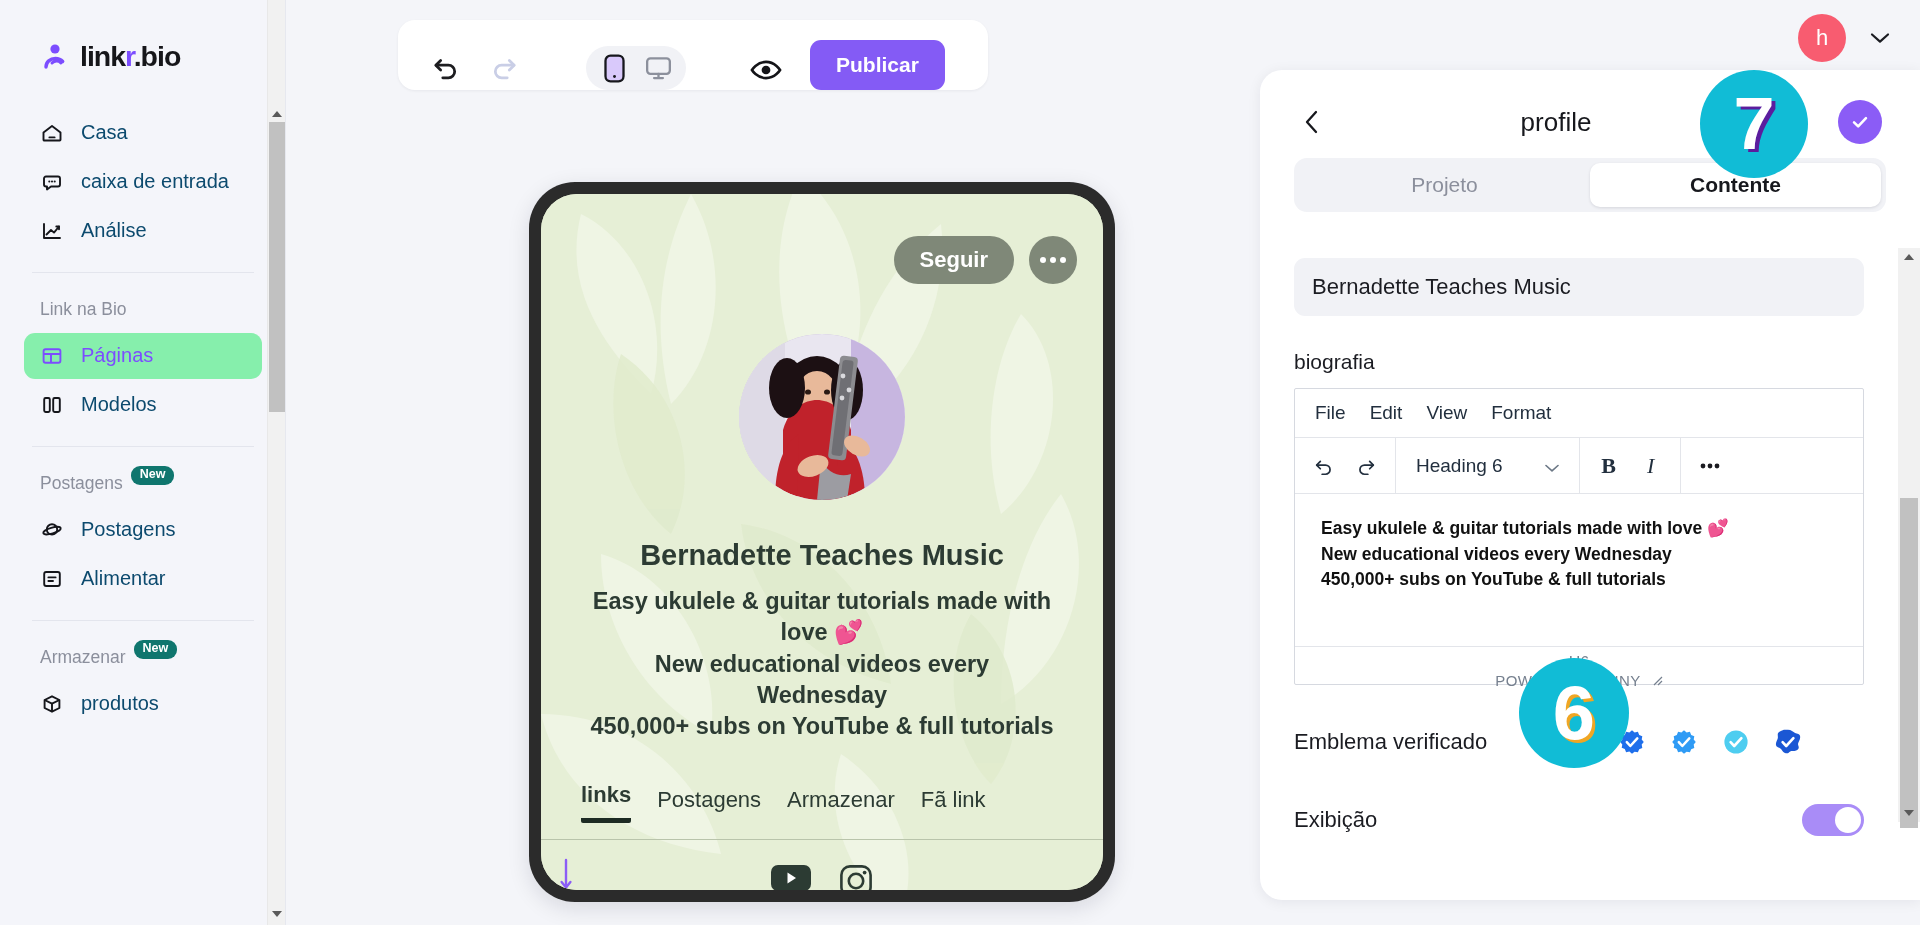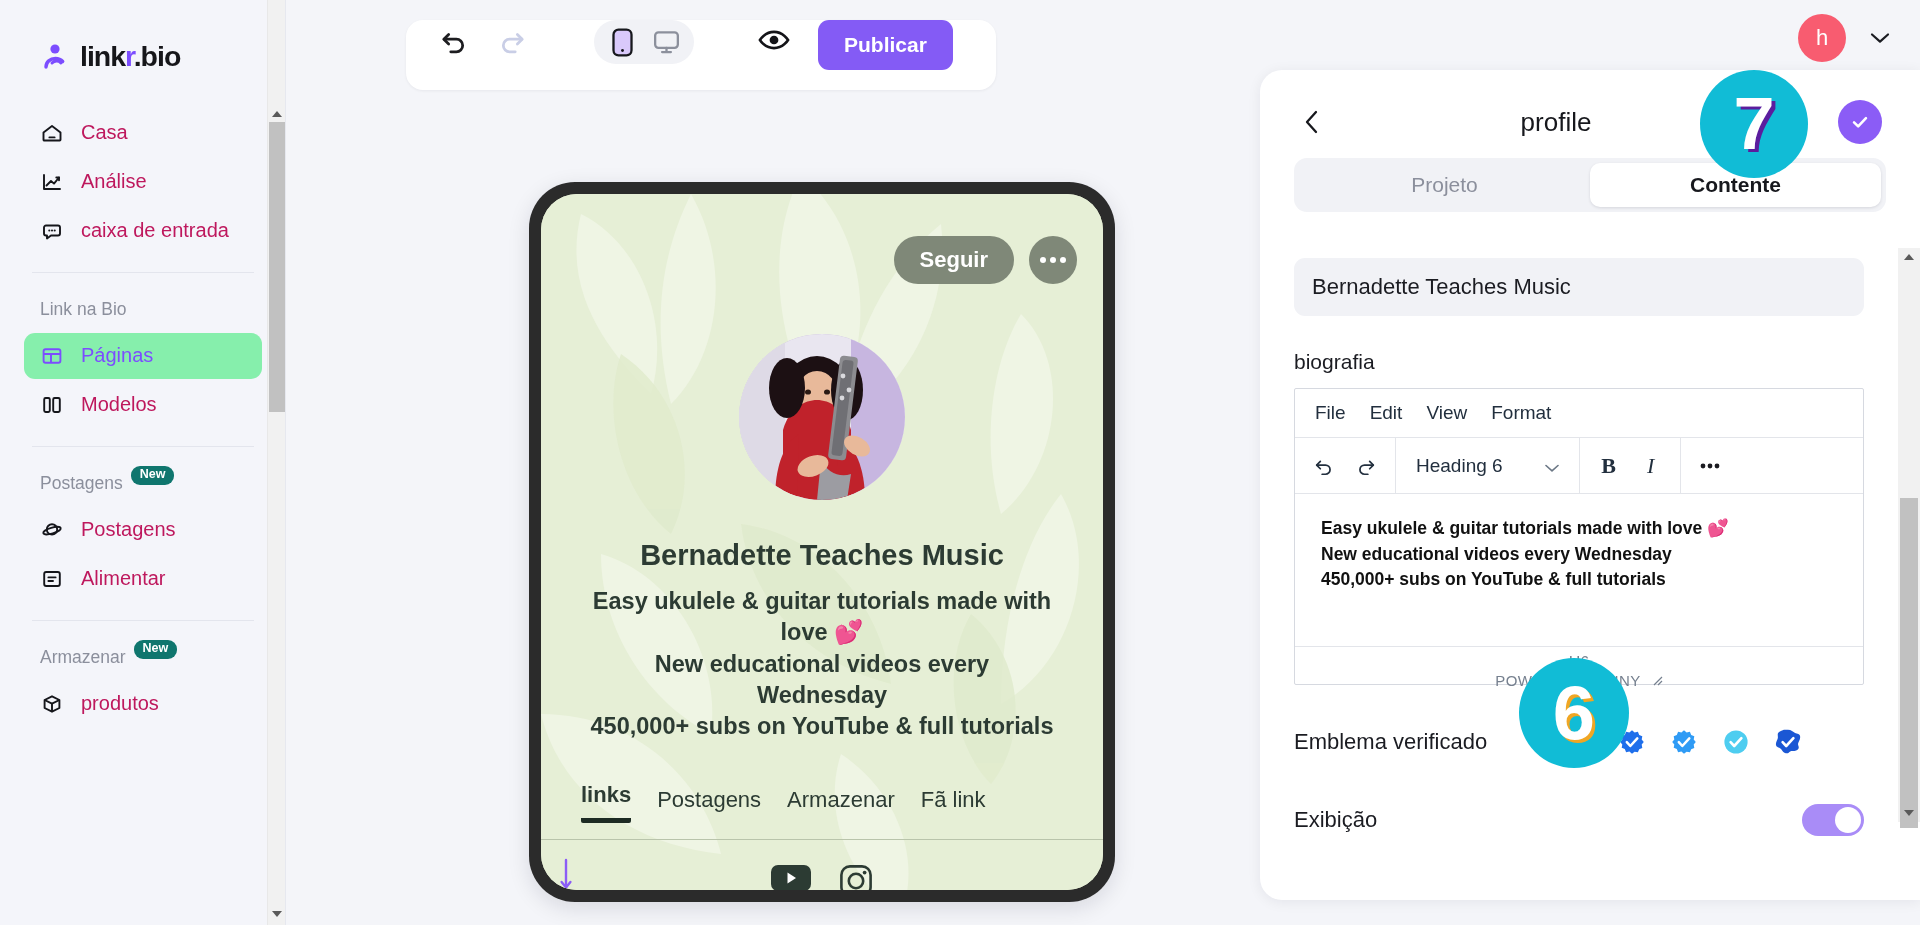--- a/index.html
+++ b/index.html
@@ -23,21 +23,21 @@
   .sb-inner { padding: 12px 24px; width: 286px; }
   .logo-row { display: flex; align-items: center; gap: 8px; padding: 28px 0 34px 18px; }
   .logo-mark { width: 30px; height: 30px; flex: 0 0 30px; }
   .logo-text { font-size: 28.5px; font-weight: 700; letter-spacing: -1px; color: #16161a; }
   .logo-text .accent { color: #7c4dff; }
 
   .nav-item {
     display: flex; align-items: center; gap: 17px;
     padding: 11px 16px; margin: 3px 0;
     border-radius: 11px;
-    color: #be185d; font-size: 20px;
+    color: #0c4a6e; font-size: 20px;
     cursor: pointer; line-height: 1.18;
   }
   .nav-item .ico { width: 24px; height: 24px; flex: 0 0 24px; display: flex; align-items: center; justify-content: center; }
   .nav-item.active { background: #86efac; color: #7c4dff; }
   .nav-item.active .ico svg { stroke: #7c4dff; }
   .divider { height: 1px; background: #e3e5ed; margin: 18px 8px; }
   .sec-label {
     font-size: 17.5px; color: #8b8f9c; padding: 8px 16px 10px 16px;
     display: flex; align-items: flex-start; gap: 8px;
   }
@@ -57,24 +57,24 @@
   .sb-scroll .arrow.down { bottom: 2px; }
   .sb-scroll .thumb {
     position: absolute; left: 1px; top: 122px; width: 16px; height: 290px;
     background: #c1c1c1; border-radius: 0;
   }
 
   
   .canvas { flex: 1; position: relative; background: #f4f5f9; }
 
   .toolbar {
-    position: absolute; left: 120px; top: 20px;
+    position: absolute; left: 112px; top: 20px;
     width: 590px; height: 70px;
     background: #fff; border-radius: 17px;
-    display: flex; align-items: flex-start;
+    display: flex; align-items: flex-end;
     box-shadow: 0 1px 3px rgba(20,20,40,.06);
   }
   .tb-undo, .tb-redo { width: 44px; height: 44px; display: flex; align-items: center; justify-content: center; cursor: pointer; }
   .tb-undo { margin-left: 26px; }
   .tb-redo { margin-left: 14px; }
   .seg {
     margin-left: 60px;
     background: #f1f2f6; border-radius: 22px; height: 44px;
     display: flex; align-items: center; padding: 0 7px; gap: 2px;
   }
@@ -263,39 +263,39 @@
           <svg viewBox="0 0 24 24" width="24" height="24" fill="none" stroke="#15161b" stroke-width="1.9" stroke-linecap="round" stroke-linejoin="round">
             <path d="M3.5 11.5 12 5l8.5 6.5v7.2a.8.8 0 0 1-.8.8H4.3a.8.8 0 0 1-.8-.8z"></path>
               <path d="M9.4 16.4h5.2"></path>
           </svg>
         </span>
         <span>Casa</span>
       </div>
 
       <div class="nav-item">
         <span class="ico">
-          <svg viewBox="0 0 24 24" width="24" height="24" fill="none" stroke="#15161b" stroke-width="1.9" stroke-linecap="round" stroke-linejoin="round">
-            <path d="M4 5v14h16"></path>
-              <path d="M6.5 15.5 11 11l3 2.6 5-6.1"></path>
-              <path d="M19 7.5h-2.7M19 7.5v2.7"></path>
-          </svg>
-        </span>
-        <span>Análise</span>
-      </div>
-
-      <div class="nav-item">
-        <span class="ico">
           <svg viewBox="0 0 24 24" width="24" height="24" fill="none" stroke="#15161b" stroke-width="1.9" stroke-linejoin="round">
             <path d="M4 8.5a2 2 0 0 1 2-2h12a2 2 0 0 1 2 2v6a2 2 0 0 1-2 2h-7l-4 3v-3H6a2 2 0 0 1-2-2z"></path>
             <circle cx="9.3" cy="11.5" r="1.05" fill="#15161b" stroke="none"></circle>
             <circle cx="12" cy="11.5" r="1.05" fill="#15161b" stroke="none"></circle>
             <circle cx="14.7" cy="11.5" r="1.05" fill="#15161b" stroke="none"></circle>
           </svg>
         </span>
         <span>caixa de entrada</span>
+      </div>
+
+      <div class="nav-item">
+        <span class="ico">
+          <svg viewBox="0 0 24 24" width="24" height="24" fill="none" stroke="#15161b" stroke-width="1.9" stroke-linecap="round" stroke-linejoin="round">
+            <path d="M4 5v14h16"></path>
+              <path d="M6.5 15.5 11 11l3 2.6 5-6.1"></path>
+              <path d="M19 7.5h-2.7M19 7.5v2.7"></path>
+          </svg>
+        </span>
+        <span>Análise</span>
       </div>
 
       <div class="divider"></div>
 
       <div class="sec-label">
         <span>Link na Bio</span>
       </div>
 
       <div class="nav-item active">
         <span class="ico">

